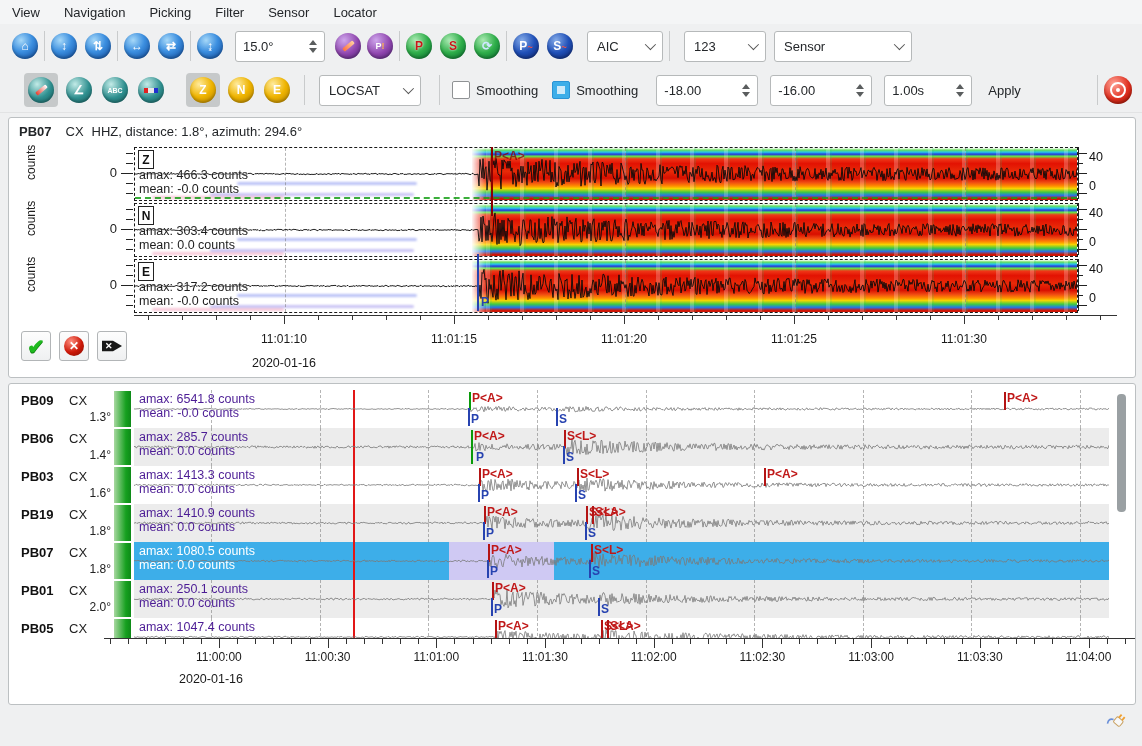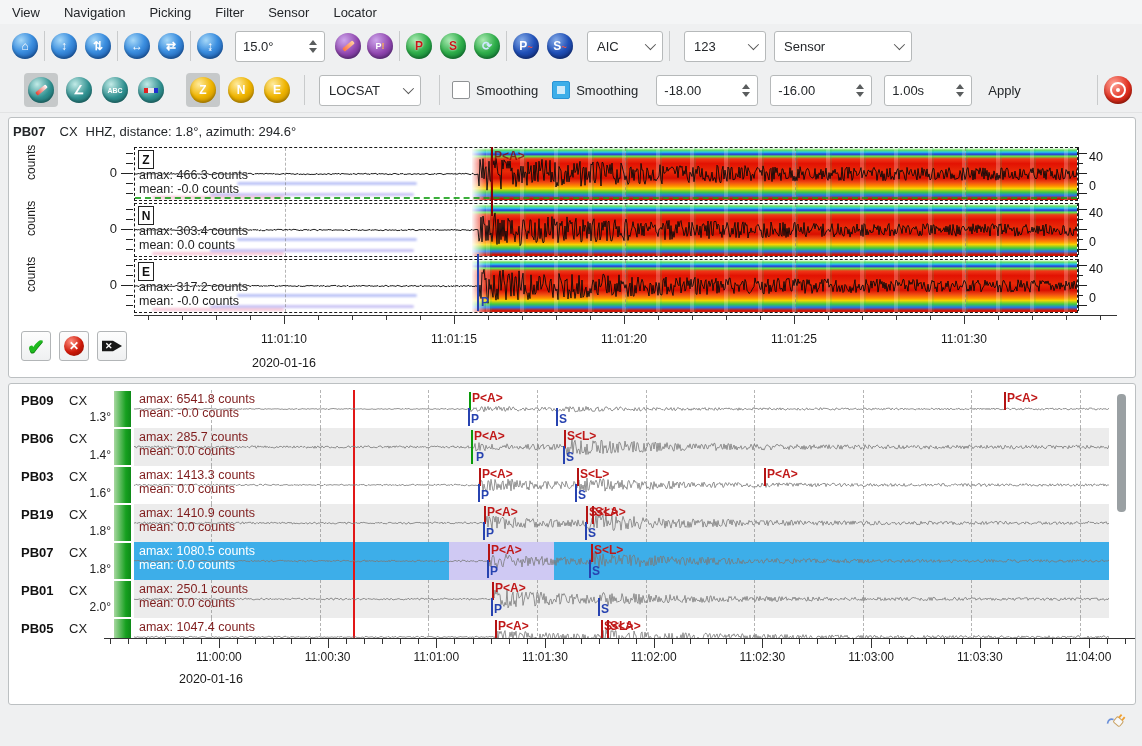--- a/index.html
+++ b/index.html
@@ -35,21 +35,21 @@
   .tri-dn{width:0;height:0;border-left:4px solid transparent;border-right:4px solid transparent;border-top:5px solid #5a5d5e;}
   .cbrow{display:flex;align-items:center;gap:6px;font-size:13px;flex:0 0 auto;}
   .cbox{width:16px;height:16px;border:1px solid #8f9294;border-radius:2px;background:#fff;}
   .cbox.on{background:#3daee9;border-color:#2a93d5;position:relative;}
   .cbox.on:after{content:"";position:absolute;left:4px;top:4px;width:8px;height:8px;background:#cfeaf9;}
   .textbtn{font-size:13px;padding:4px 8px;flex:0 0 auto;}
   
   .card{position:absolute;left:8px;width:1126px;background:#fff;border:1px solid #bcc0c2;border-radius:3px;}
   #upper-card{top:117px;height:259px;}
   #lower-card{top:383px;height:320px;}
-  .hdr{position:absolute;left:4px;top:6px;font-size:13px;}
+  .hdr{position:absolute;left:10px;top:6px;font-size:13px;}
   .hdr b{margin-right:14px;}
   .hdr .net{margin-right:8px;}
   
   .strip{position:absolute;left:125px;width:942px;height:52px;border:1px dashed #1a1a1a;background:#fff;overflow:hidden;}
   .spec-post{position:absolute;top:0;bottom:0;left:337px;right:0;
     background:
      repeating-linear-gradient(to right,rgba(255,255,255,0) 0 14px,rgba(255,255,255,.22) 14px 18px,rgba(20,200,120,.14) 18px 20px,rgba(255,255,255,0) 20px 34px),
      linear-gradient(to bottom,#ffffff 0%,#66e05a 4%,#28c8e8 8%,#2338e0 12%,#63e648 16%,#ef3818 21%,#e31202 30%,#e82a08 45%,#d80f00 58%,#f04a12 66%,#ff8c00 73%,#f5d500 78%,#3ecb42 85%,#2577e8 91%,#cf1505 97%);}
   .spec-post:before{content:"";position:absolute;left:0;top:0;bottom:0;width:16px;
     background:linear-gradient(to right,rgba(255,255,255,.95),rgba(255,255,255,0));}
@@ -82,21 +82,21 @@
   .st-net{position:absolute;font-size:13px;color:#222;}
   .st-dist{position:absolute;font-size:12px;color:#222;width:40px;text-align:right;}
   .gbar{position:absolute;width:17px;height:36px;background:linear-gradient(90deg,#a8d8a0,#16a01f 70%,#0e8a18);}
   .zone{position:absolute;left:125px;width:975px;height:38px;}
   .zone.alt{background:#ececec;}
   .zone.sel{background:#3daee9;}
   .lav{position:absolute;top:0;bottom:0;background:#cfc9f3;}
   .origin{position:absolute;top:0;bottom:0;width:2px;background:#e21717;}
   .mline{position:absolute;width:2px;}
   .mlab{position:absolute;font-size:12px;white-space:nowrap;font-weight:bold;}
-  .rowtext{position:absolute;left:5px;font-size:12.5px;color:#7f1d1d;white-space:nowrap;}
+  .rowtext{position:absolute;left:5px;font-size:12.5px;color:#4c1d95;white-space:nowrap;}
   .rowtext.w{color:#fff;}
   .scrollthumb{position:absolute;left:1108px;top:10px;width:9px;height:118px;border-radius:4px;background:#9aa0a3;}
   .dately{position:absolute;font-size:12.5px;color:#1a1a1a;text-align:center;}
   
   #plug{position:absolute;left:1106px;top:710px;width:24px;height:24px;}
 </style>
 </head>
 <body>
 
 <div class="menubar">

